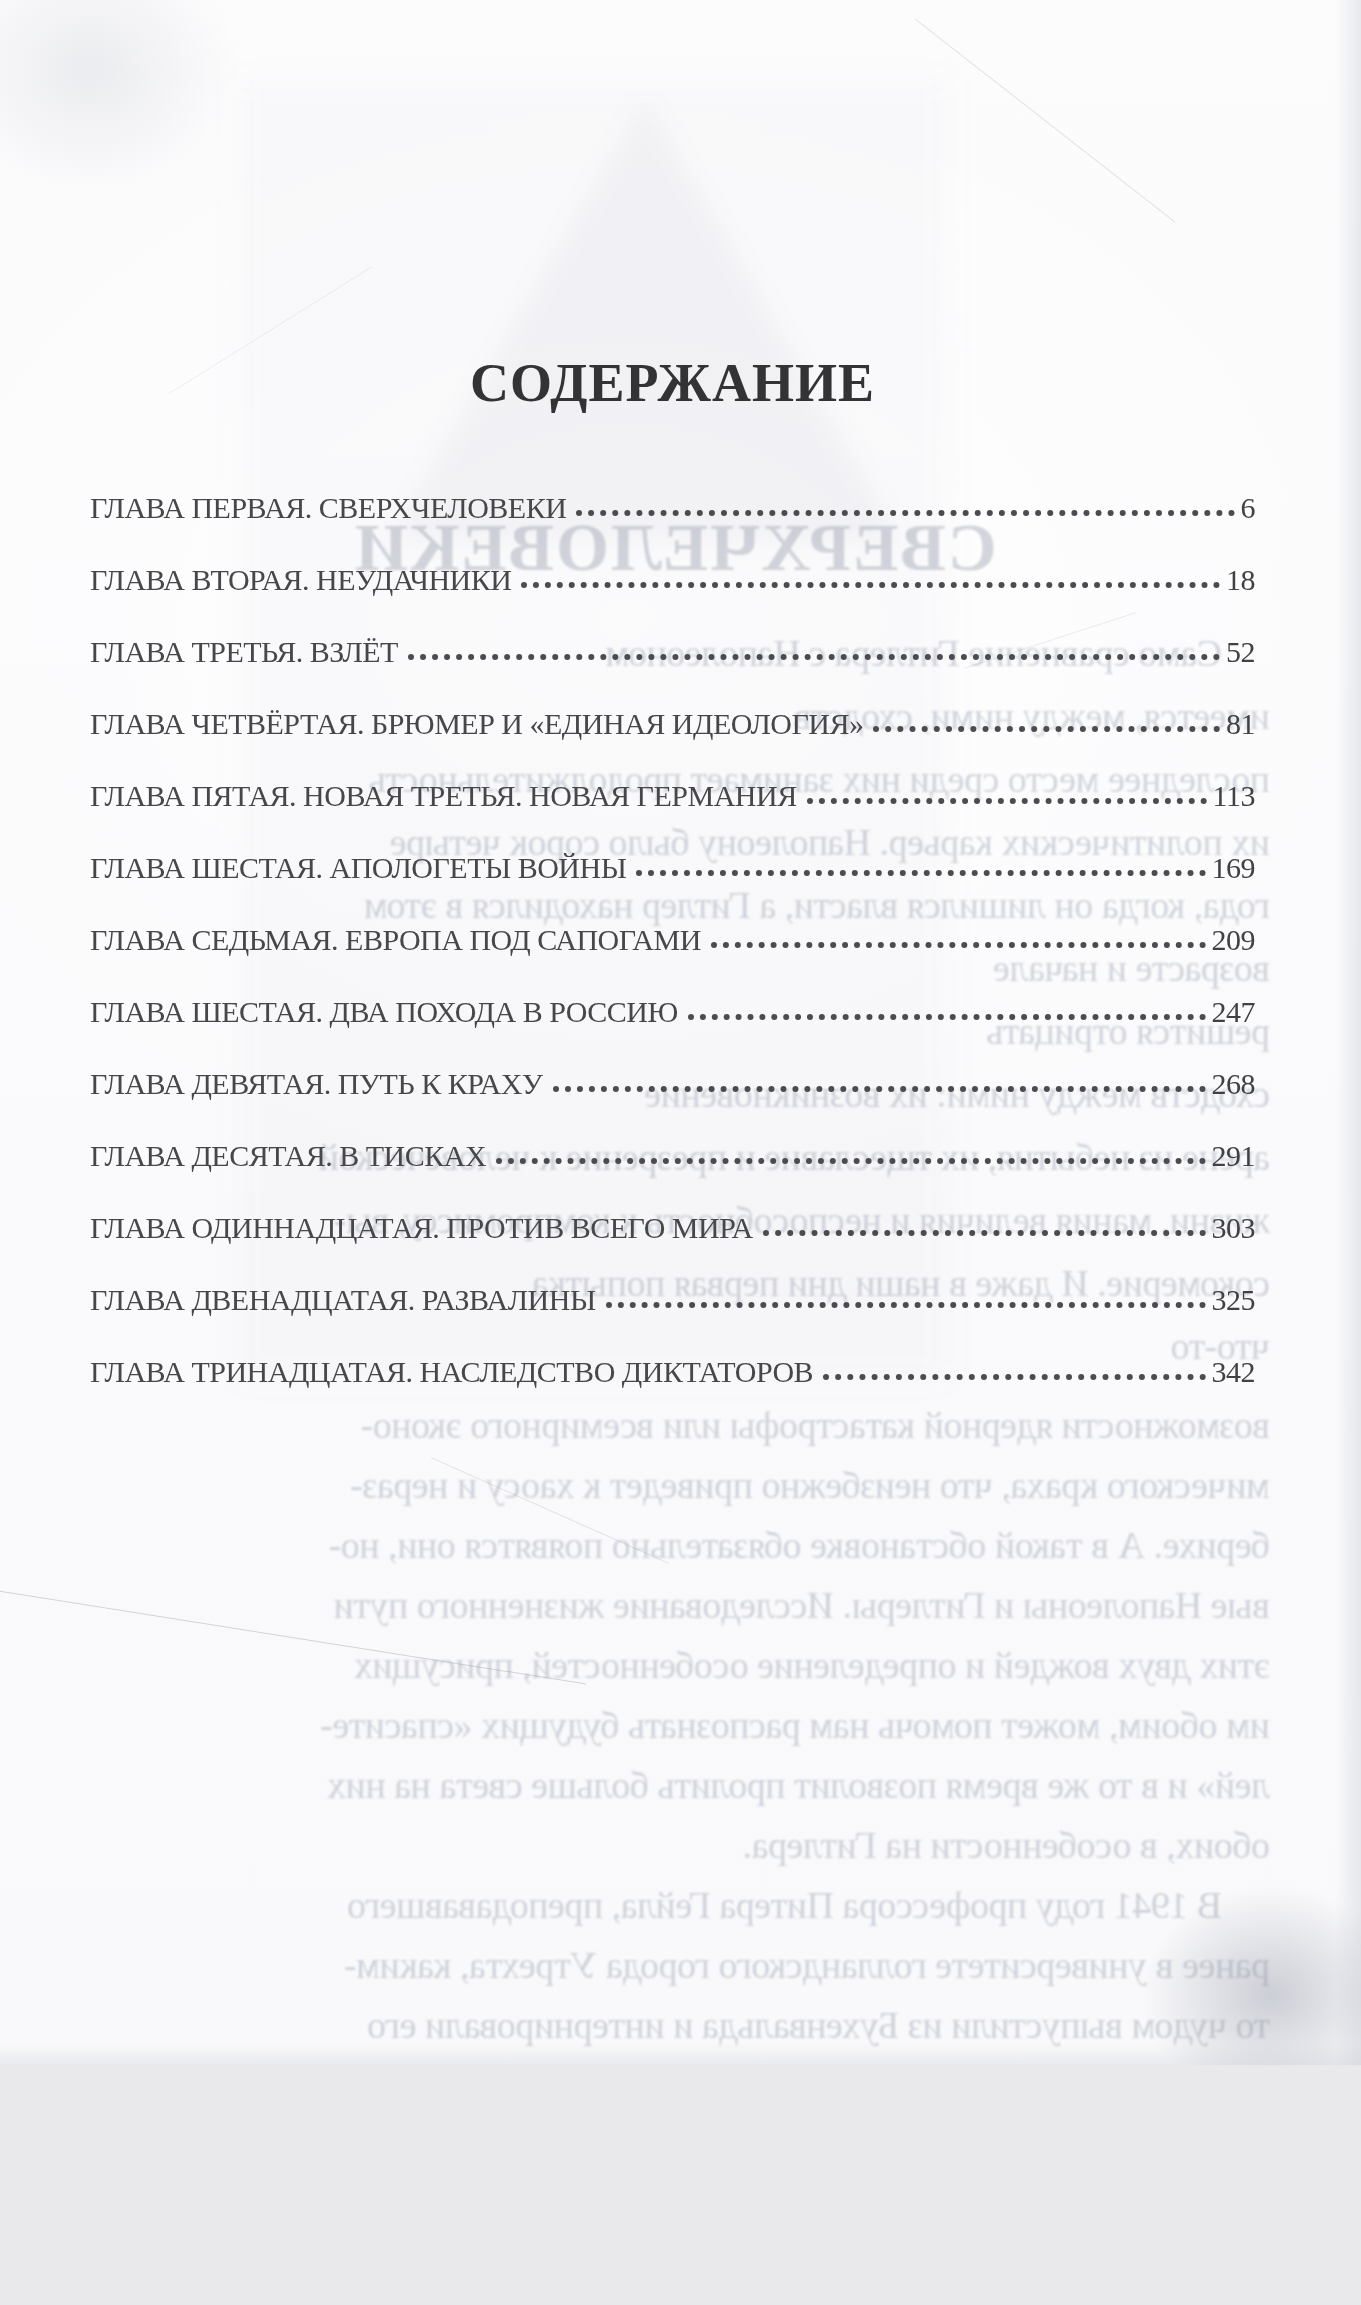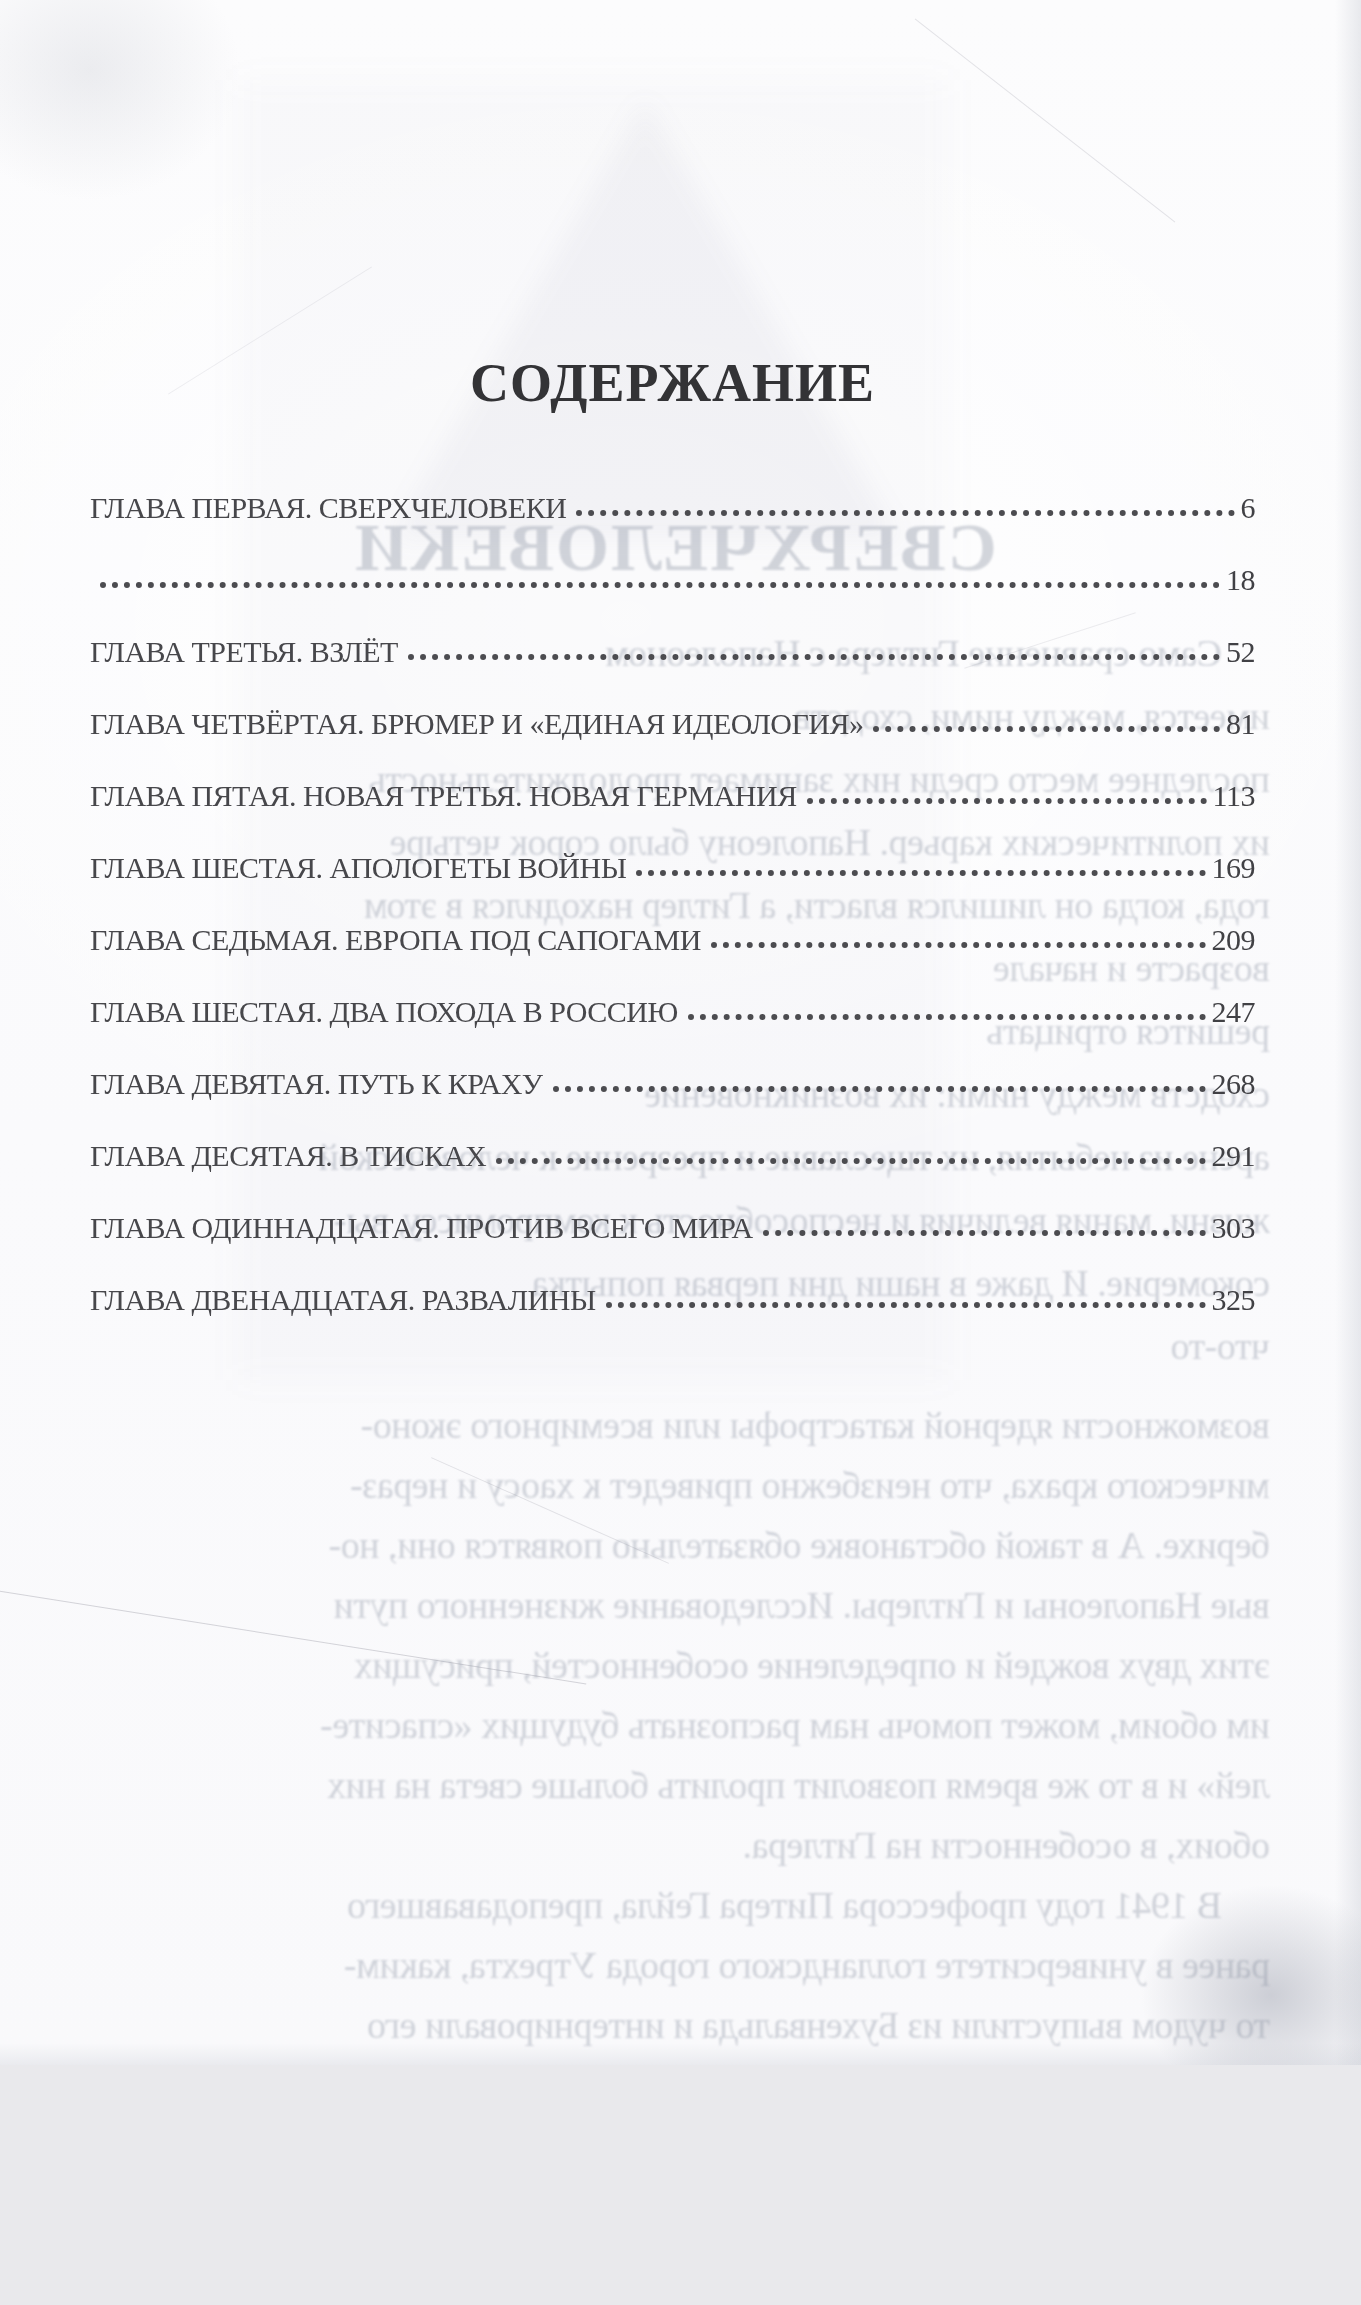--- a/index.html
+++ b/index.html
@@ -100,20 +100,21 @@
   <div class="content">
     <div class="doc-title">СОДЕРЖАНИЕ</div>
 
     <div class="toc">
       <div class="toc-row">
         <span class="label">ГЛАВА ПЕРВАЯ. СВЕРХЧЕЛОВЕКИ</span>
         <span class="leader"></span>
         <span class="pg">6</span>
       </div>
       <div class="toc-row">
+        <span class="label">ГЛАВА ВТОРАЯ. НЕУДАЧНИКИ</span>
         <span class="leader"></span>
         <span class="pg">18</span>
       </div>
       <div class="toc-row">
         <span class="label">ГЛАВА ТРЕТЬЯ. ВЗЛЁТ</span>
         <span class="leader"></span>
         <span class="pg">52</span>
       </div>
       <div class="toc-row">
         <span class="label">ГЛАВА ЧЕТВЁРТАЯ. БРЮМЕР И «ЕДИНАЯ ИДЕОЛОГИЯ»</span>
@@ -153,20 +154,25 @@
       <div class="toc-row">
         <span class="label">ГЛАВА ОДИННАДЦАТАЯ. ПРОТИВ ВСЕГО МИРА</span>
         <span class="leader"></span>
         <span class="pg">303</span>
       </div>
       <div class="toc-row">
         <span class="label">ГЛАВА ДВЕНАДЦАТАЯ. РАЗВАЛИНЫ</span>
         <span class="leader"></span>
         <span class="pg">325</span>
       </div>
+      <div class="toc-row">
+        <span class="label">ГЛАВА ТРИНАДЦАТАЯ. НАСЛЕДСТВО ДИКТАТОРОВ</span>
+        <span class="leader"></span>
+        <span class="pg">342</span>
+      </div>
     </div>
 
     <div class="folio">5</div>
   </div>
 
   <div class="edge-right"></div>
   <div class="edge-bottom"></div>
   <div class="corner-br"></div>
   <div class="corner-tl"></div>
 </div>

